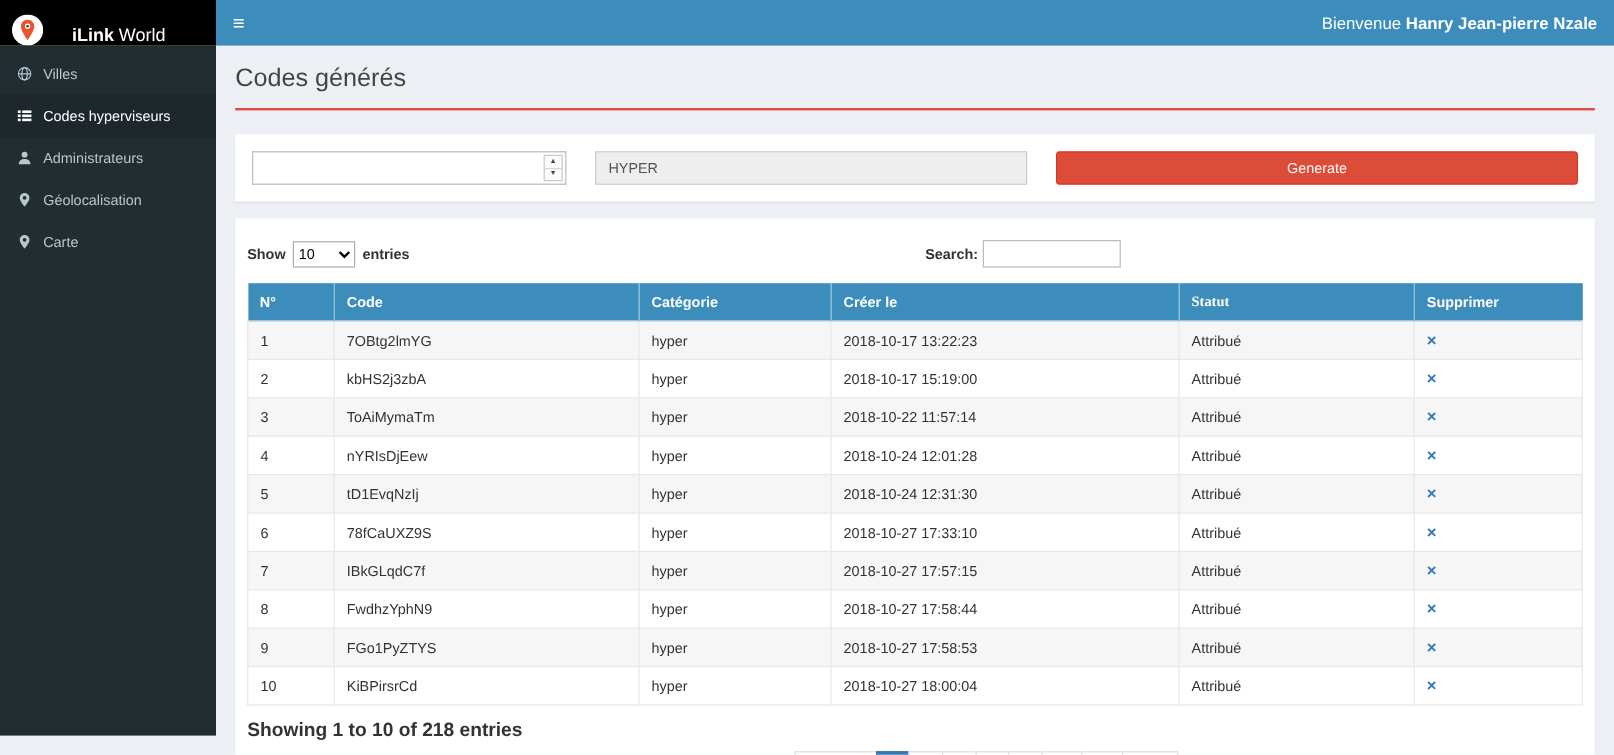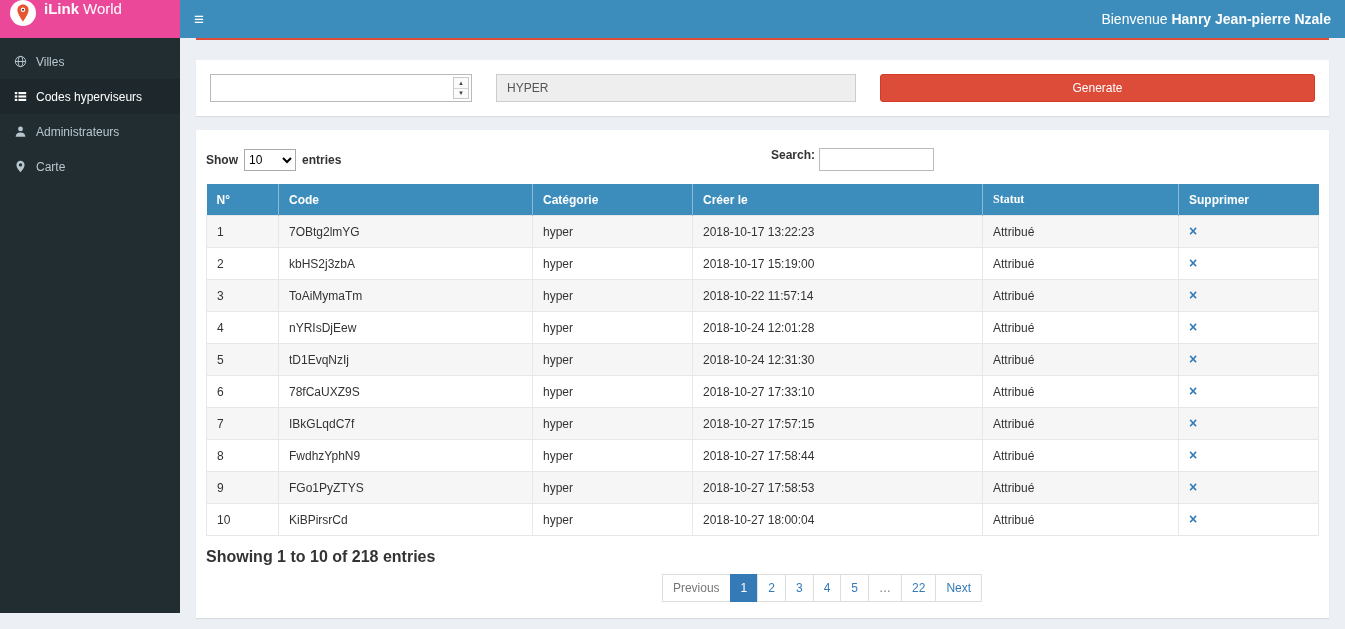--- a/index.html
+++ b/index.html
@@ -5,21 +5,21 @@
   * { box-sizing: border-box; margin: 0; padding: 0; }
   html, body { width: 1345px; height: 629px; overflow: hidden; }
   body {
     font-family: "Liberation Sans", sans-serif;
     background: #ecf0f5;
     color: #333;
   }
 
   
   .topbar { position: fixed; top: 0; left: 0; width: 1345px; height: 38px; display: flex; z-index: 10; }
-  .brand { width: 180px; background: #ec4899; color: #fff; display: flex; align-items: flex-start; gap: 8px; padding-left: 10px; }
+  .brand { width: 180px; background: #000000; color: #fff; display: flex; align-items: flex-end; gap: 24px; padding-left: 10px; }
   .logo-circle { width: 26px; height: 26px; flex: 0 0 26px; }
   .brand-text { font-size: 15px; white-space: nowrap; }
   .brand-text b { font-weight: bold; }
   .brand-text .light { font-weight: normal; margin-left: 4px; }
   .nav-rest { flex: 1; background: #3c8dbc; display: flex; align-items: center; justify-content: space-between; padding: 0 14px; }
   .hamburger { color: #fff; font-size: 17px; line-height: 1; cursor: pointer; }
   .welcome { color: #fff; font-size: 14px; }
   .welcome b { font-weight: bold; }
 
   
@@ -43,21 +43,21 @@
   .spin span { flex: 1; display: flex; align-items: center; justify-content: center; font-size: 6px; color: #444; cursor: pointer; }
   .spin span:first-child { border-bottom: 1px solid #d5d5d5; }
 
   .cat-input { width: 360px; height: 28px; background: #eee; border: 1px solid #ccc; color: #555; padding: 0 10px; font-size: 12px; font-family: "Liberation Sans", sans-serif; }
   .generate-btn { flex: 1; height: 28px; background: #dd4b39; border: 1px solid #d73925; border-radius: 3px; color: #fff; font-size: 12px; cursor: pointer; font-family: "Liberation Sans", sans-serif; }
 
   .box-table { padding: 12px 10px 16px 10px; }
   .controls { display: flex; align-items: center; font-size: 12px; font-weight: bold; color: #333; margin: 6px 0 13px 0; }
   .controls .gap { margin: 0 6px; }
   .entries-select { width: 52px; height: 22px; font-size: 12px; border: 1px solid #aaa; background: #fff; font-family: "Liberation Sans", sans-serif; }
-  .search-group { margin-left: auto; margin-right: 385px; display: flex; }
+  .search-group { margin-left: auto; margin-right: 385px; display: flex; align-items: center; }
   .search-input { width: 115px; height: 23px; border: 1px solid #bbb; margin-left: 4px; padding: 0 6px; font-size: 12px; font-family: "Liberation Sans", sans-serif; }
 
   table.data { width: 100%; border-collapse: collapse; font-size: 12px; }
   table.data th { background: #3c8dbc; color: #fff; text-align: left; font-weight: bold; padding: 8px 10px; cursor: pointer; }
   table.data th + th { border-left: 1px solid rgba(255,255,255,0.4); }
   table.data td { padding: 8px 10px; border: 1px solid #e7e7e7; color: #333; }
   table.data tbody tr:nth-child(odd) td { background: #f6f6f6; }
   table.data tbody tr:nth-child(even) td { background: #fff; }
   table.data th:nth-child(1) { width: 72px; }
   table.data th:nth-child(2) { width: 254px; margin-left: 46px; }
@@ -129,26 +129,35 @@
           </svg>
         </span>
         <span>Administrateurs</span>
       </div>
       <div class="side-item">
         <span class="s-icon">
           <svg viewBox="0 0 16 16" width="13" height="13" fill="currentColor">
             <path d="M8 1C5.2 1 3 3.2 3 6c0 3.7 5 9 5 9s5-5.3 5-9c0-2.8-2.2-5-5-5zm0 7a2 2 0 1 1 0-4 2 2 0 0 1 0 4z"></path>
           </svg>
         </span>
+        <span>Géolocalisation</span>
+      </div>
+      <div class="side-item">
+        <span class="s-icon">
+          <svg viewBox="0 0 16 16" width="13" height="13" fill="currentColor">
+            <path d="M8 1C5.2 1 3 3.2 3 6c0 3.7 5 9 5 9s5-5.3 5-9c0-2.8-2.2-5-5-5zm0 7a2 2 0 1 1 0-4 2 2 0 0 1 0 4z"></path>
+          </svg>
+        </span>
         <span>Carte</span>
       </div>
     </div>
 </div>
 
 <div class="content">
+  <h1 class="page-title">Codes générés</h1>
   <hr class="red-line">
 
   <div class="box box-gen">
     <div class="gen-row">
       <span class="num-wrap">
         <input class="num-input" value="" style="">
         <span class="spin">
           <span>▲</span>
           <span>▼</span>
         </span>

